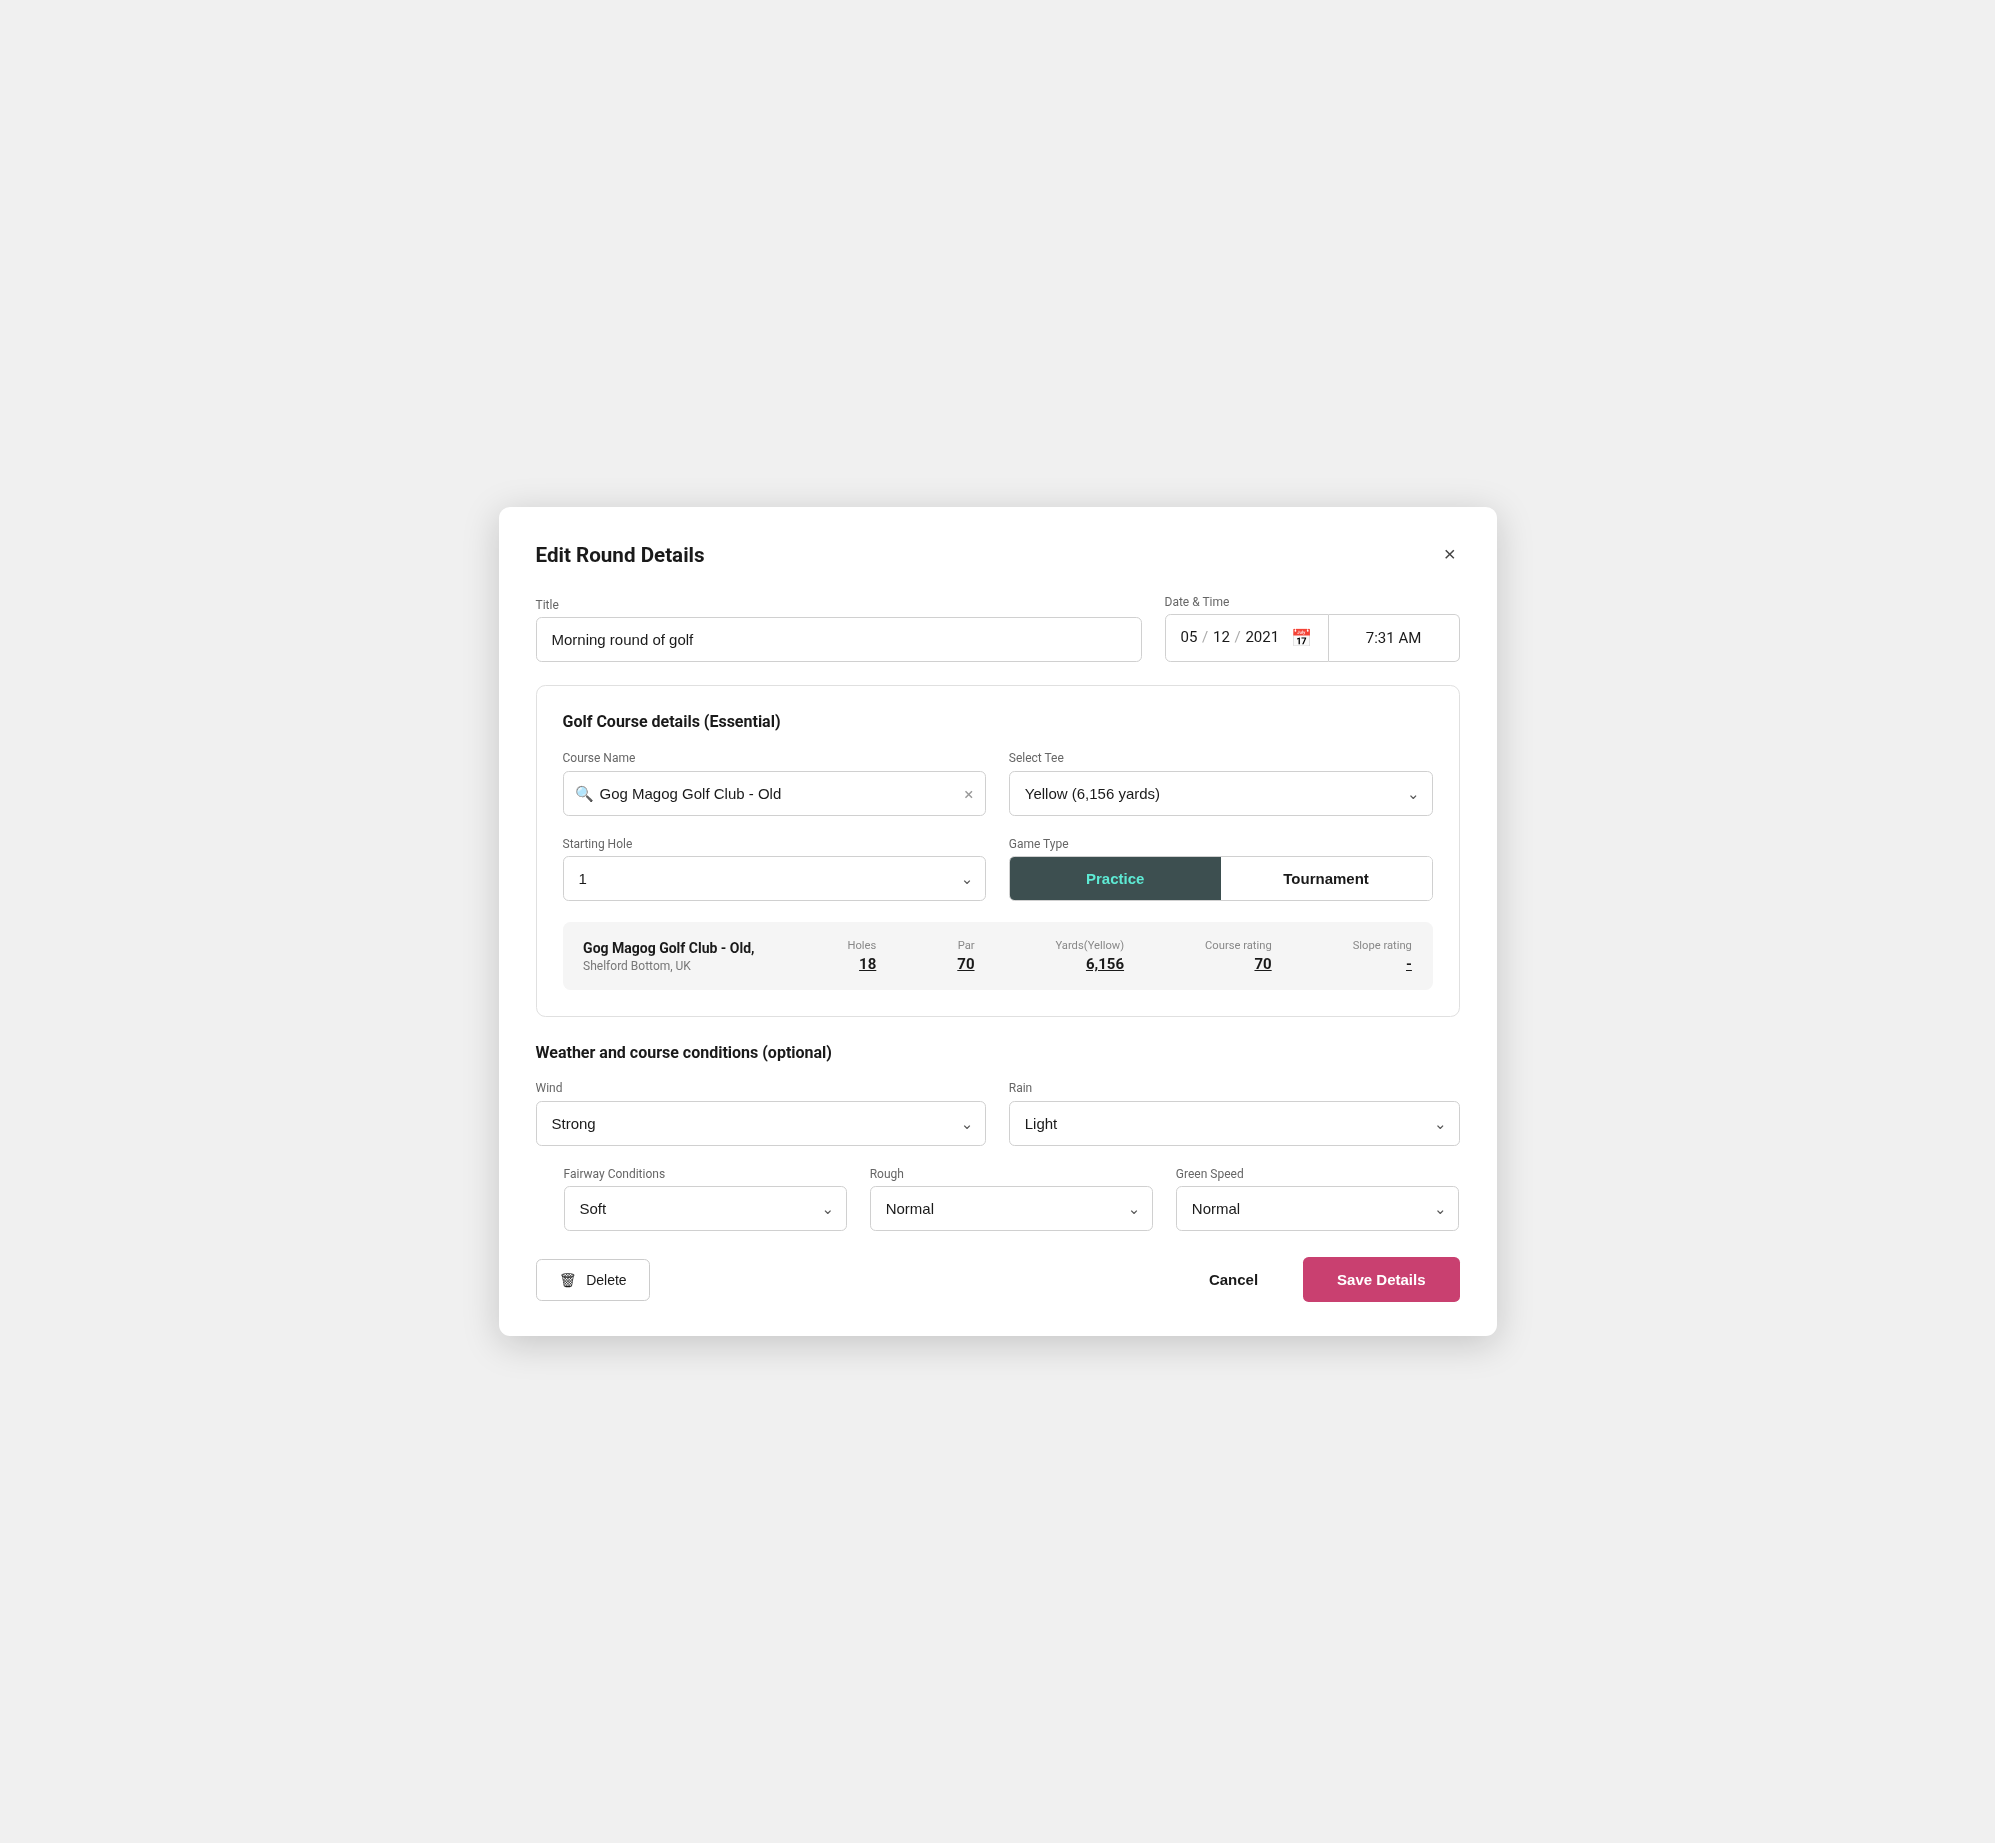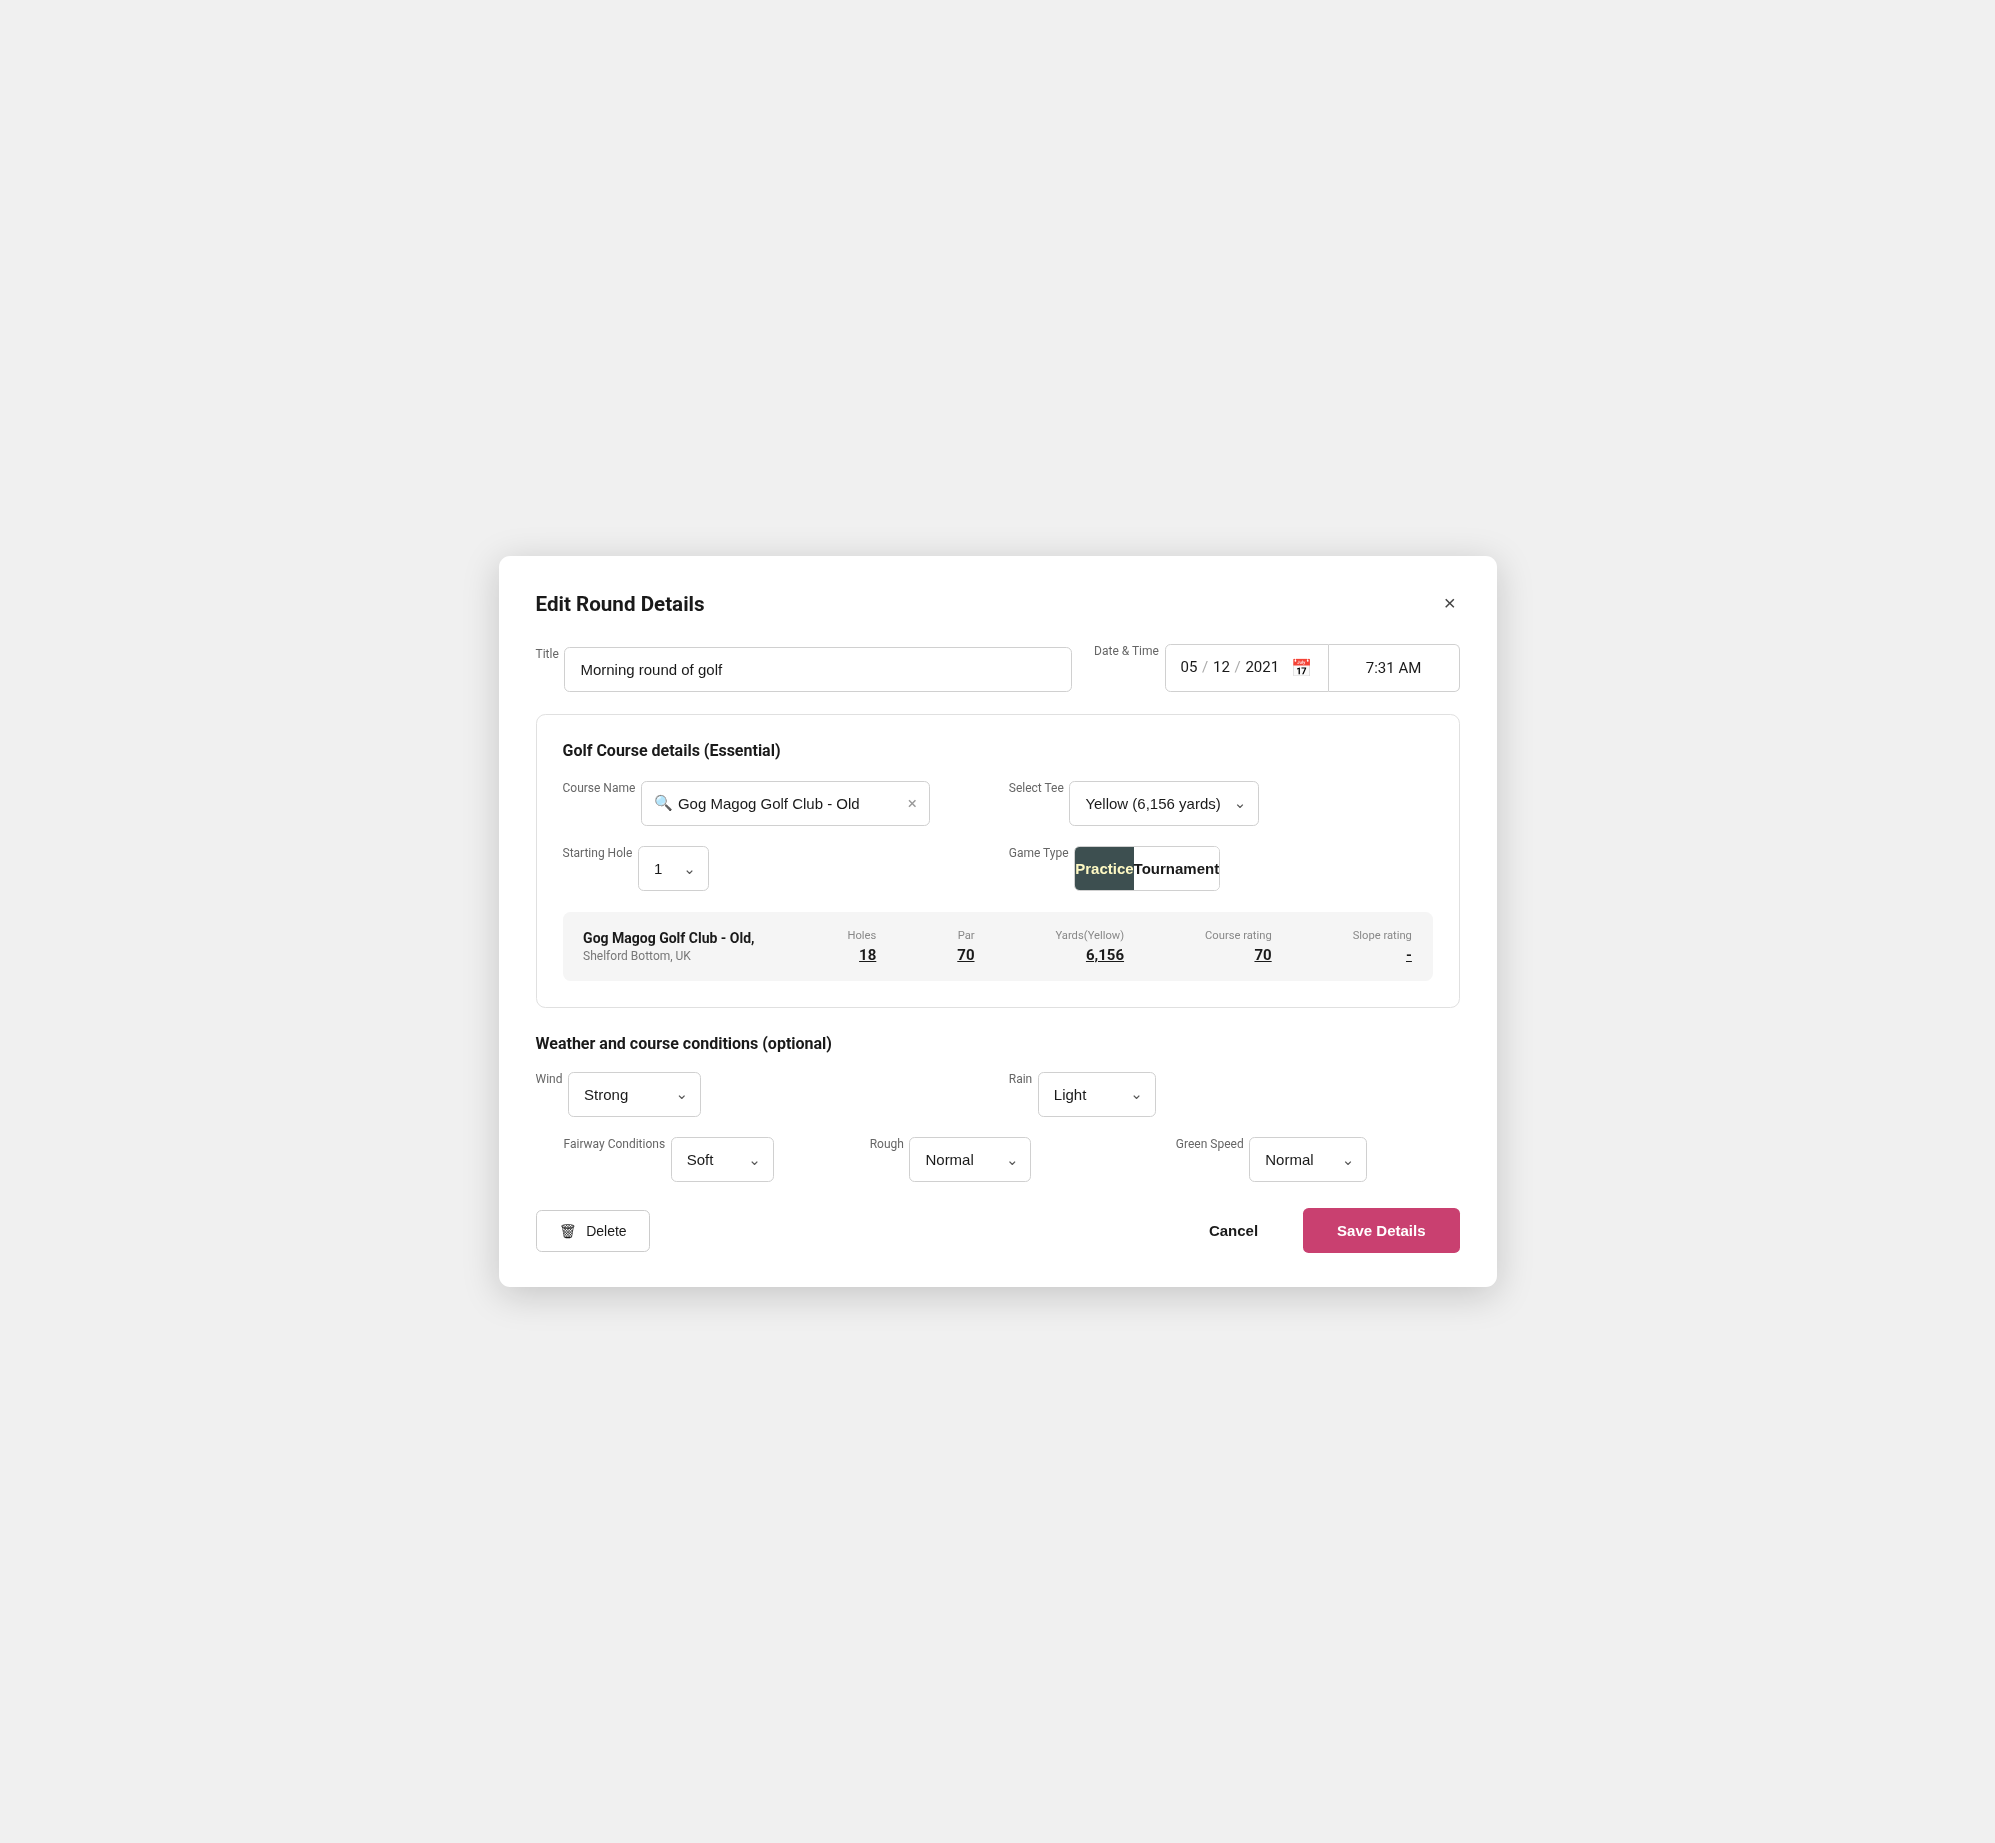--- a/index.html
+++ b/index.html
@@ -42,21 +42,21 @@
       padding: 3.7px;
     }
     .top-fields {
       display: flex;
       gap: 22.5px;
       margin-bottom: 22.5px;
       align-items: flex-end;
     }
     .field-group {
       display: flex;
-      flex-direction: row;
+      flex-direction: column;
       gap: 5.6px;
     }
     .field-label {
       font-size: 12px;
       color: #666;
       font-weight: 400;
     }
     .title-field {
       flex: 1;
     }
@@ -176,21 +176,21 @@
       flex: 1;
       padding: 13px 0;
       font-size: 15px;
       font-weight: 600;
       border: none;
       cursor: pointer;
       transition: background 0.15s;
     }
     .toggle-btn.active {
       background: #3d4f50;
-      color: #fef9c3;
+      color: #5eead4;
     }
     .toggle-btn.inactive {
       background: #fff;
       color: #1a1a1a;
     }
     .course-info-bar {
       background: #f5f5f5;
       border-radius: 7.5px;
       padding: 17px 20.6px;
       display: flex;

